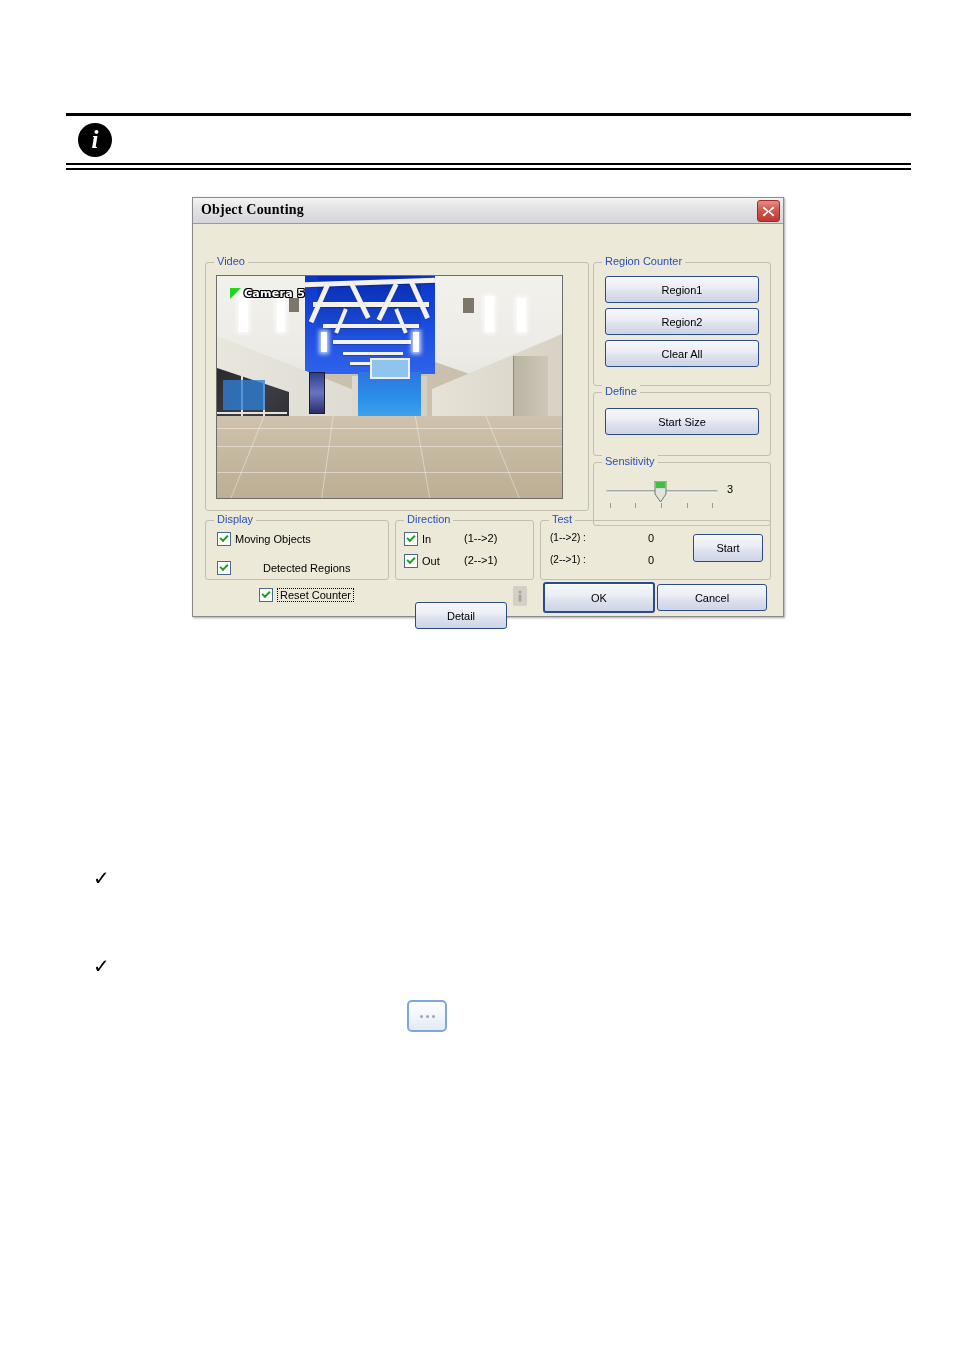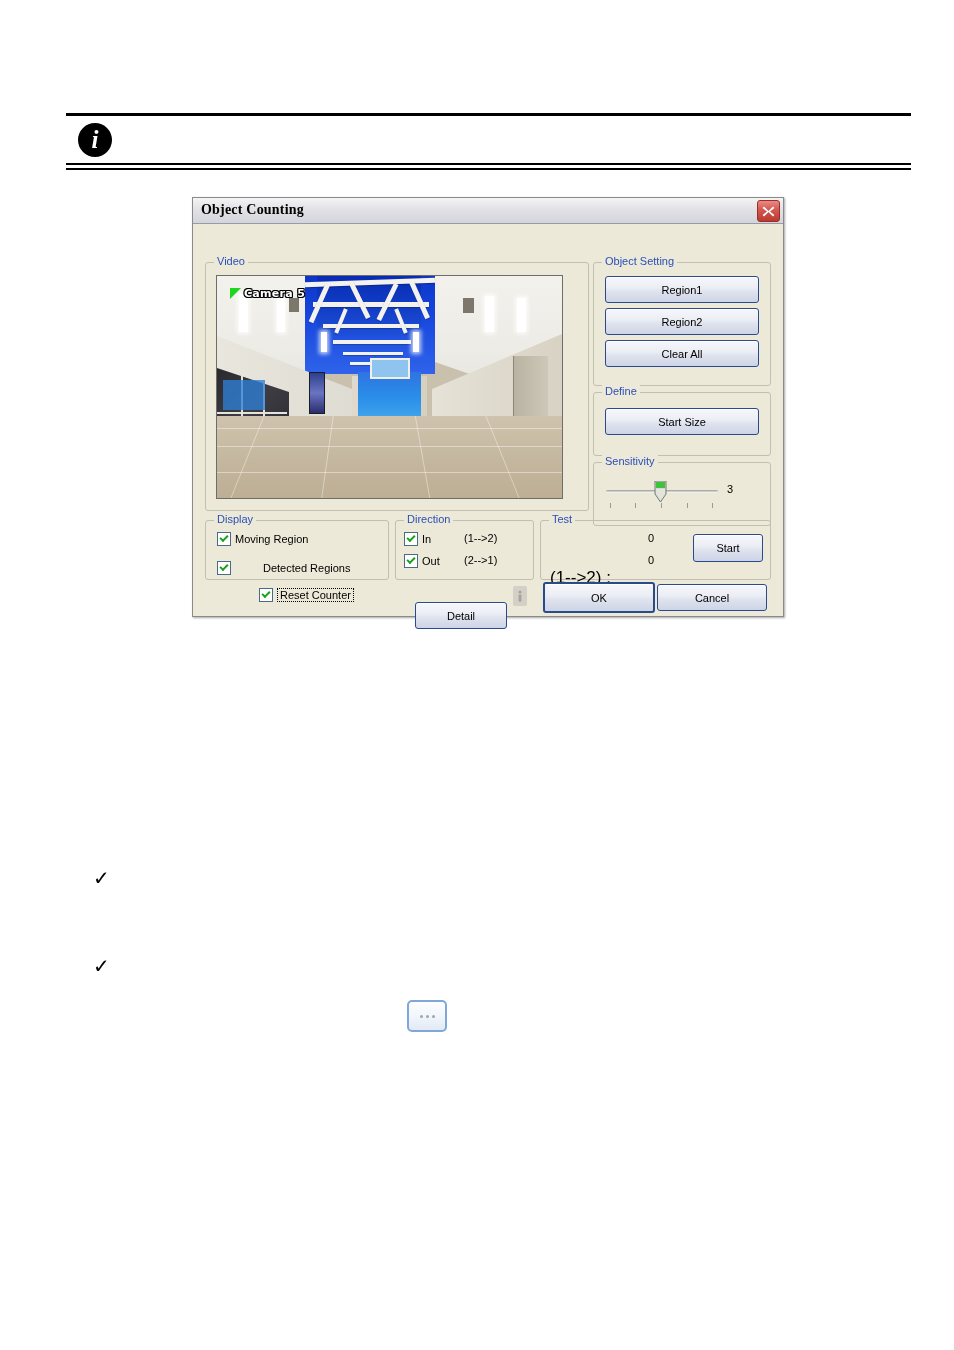--- a/index.html
+++ b/index.html
@@ -249,21 +249,21 @@
     width: 6px; height: 3px;
     border-left: 2px solid #18a018;
     border-bottom: 2px solid #18a018;
     transform: rotate(-45deg);
   }
   .dir-arrow {
     position: absolute;
     font-size: 11px; color: #000;
     font-family: "Liberation Sans", sans-serif;
   }
-  .test-label { position: absolute; font-size: 17px; color: #000; margin-top: 36px; }
+  .test-label { position: absolute; font-size: 10px; color: #000; }
   .test-value { position: absolute; font-size: 11px; color: #000; }
   #btn-start { left: 152px; top: 13px; width: 68px; height: 26px; }
 
   
   #chk-reset {
     position: absolute; left: 18px; top: 364px; padding-left: 48px;
   }
   #reset-focus {
     border: 1px dotted #000;
     padding: 0 2px;
@@ -381,21 +381,21 @@
         <div class="sc" style="left:285px; top:140px; width:1px; height:82px; background:rgba(255,255,255,.4); transform:skewX(22deg);"></div>
 
         <div id="cam-overlay">
           <div id="cam-triangle"></div>
           <span id="cam-label">Camera 5</span>
         </div>
       </div>
     </div>
 
     <div class="groupbox" id="gb-region">
-      <span class="gb-label">Object Setting</span>
+      <span class="gb-label">Region Counter</span>
       <div class="xp-button" id="btn-region1">Region1</div>
       <div class="xp-button" id="btn-region2">Region2</div>
       <div class="xp-button" id="btn-clearall">Clear All</div>
     </div>
 
     <div class="groupbox" id="gb-define">
       <span class="gb-label">Define</span>
       <div class="xp-button" id="btn-objectsize">Start Size</div>
     </div>
 
@@ -416,21 +416,21 @@
           </svg>
         </div>
       </div>
       <div id="sens-value">3</div>
     </div>
 
     <div class="groupbox" id="gb-display">
       <span class="gb-label">Display</span>
       <div class="chk-row" style="left:11px; top:11px;">
         <span class="chk-box"></span>
-        <span>Moving Region</span>
+        <span>Moving Objects</span>
       </div>
       <div class="chk-row" style="left:11px; top:40px;gap:32px;">
         <span class="chk-box"></span>
         <span>Detected Regions</span>
       </div>
     </div>
 
     <div class="groupbox" id="gb-direction">
       <span class="gb-label">Direction</span>
       <div class="chk-row" style="left:8px; top:11px;">

